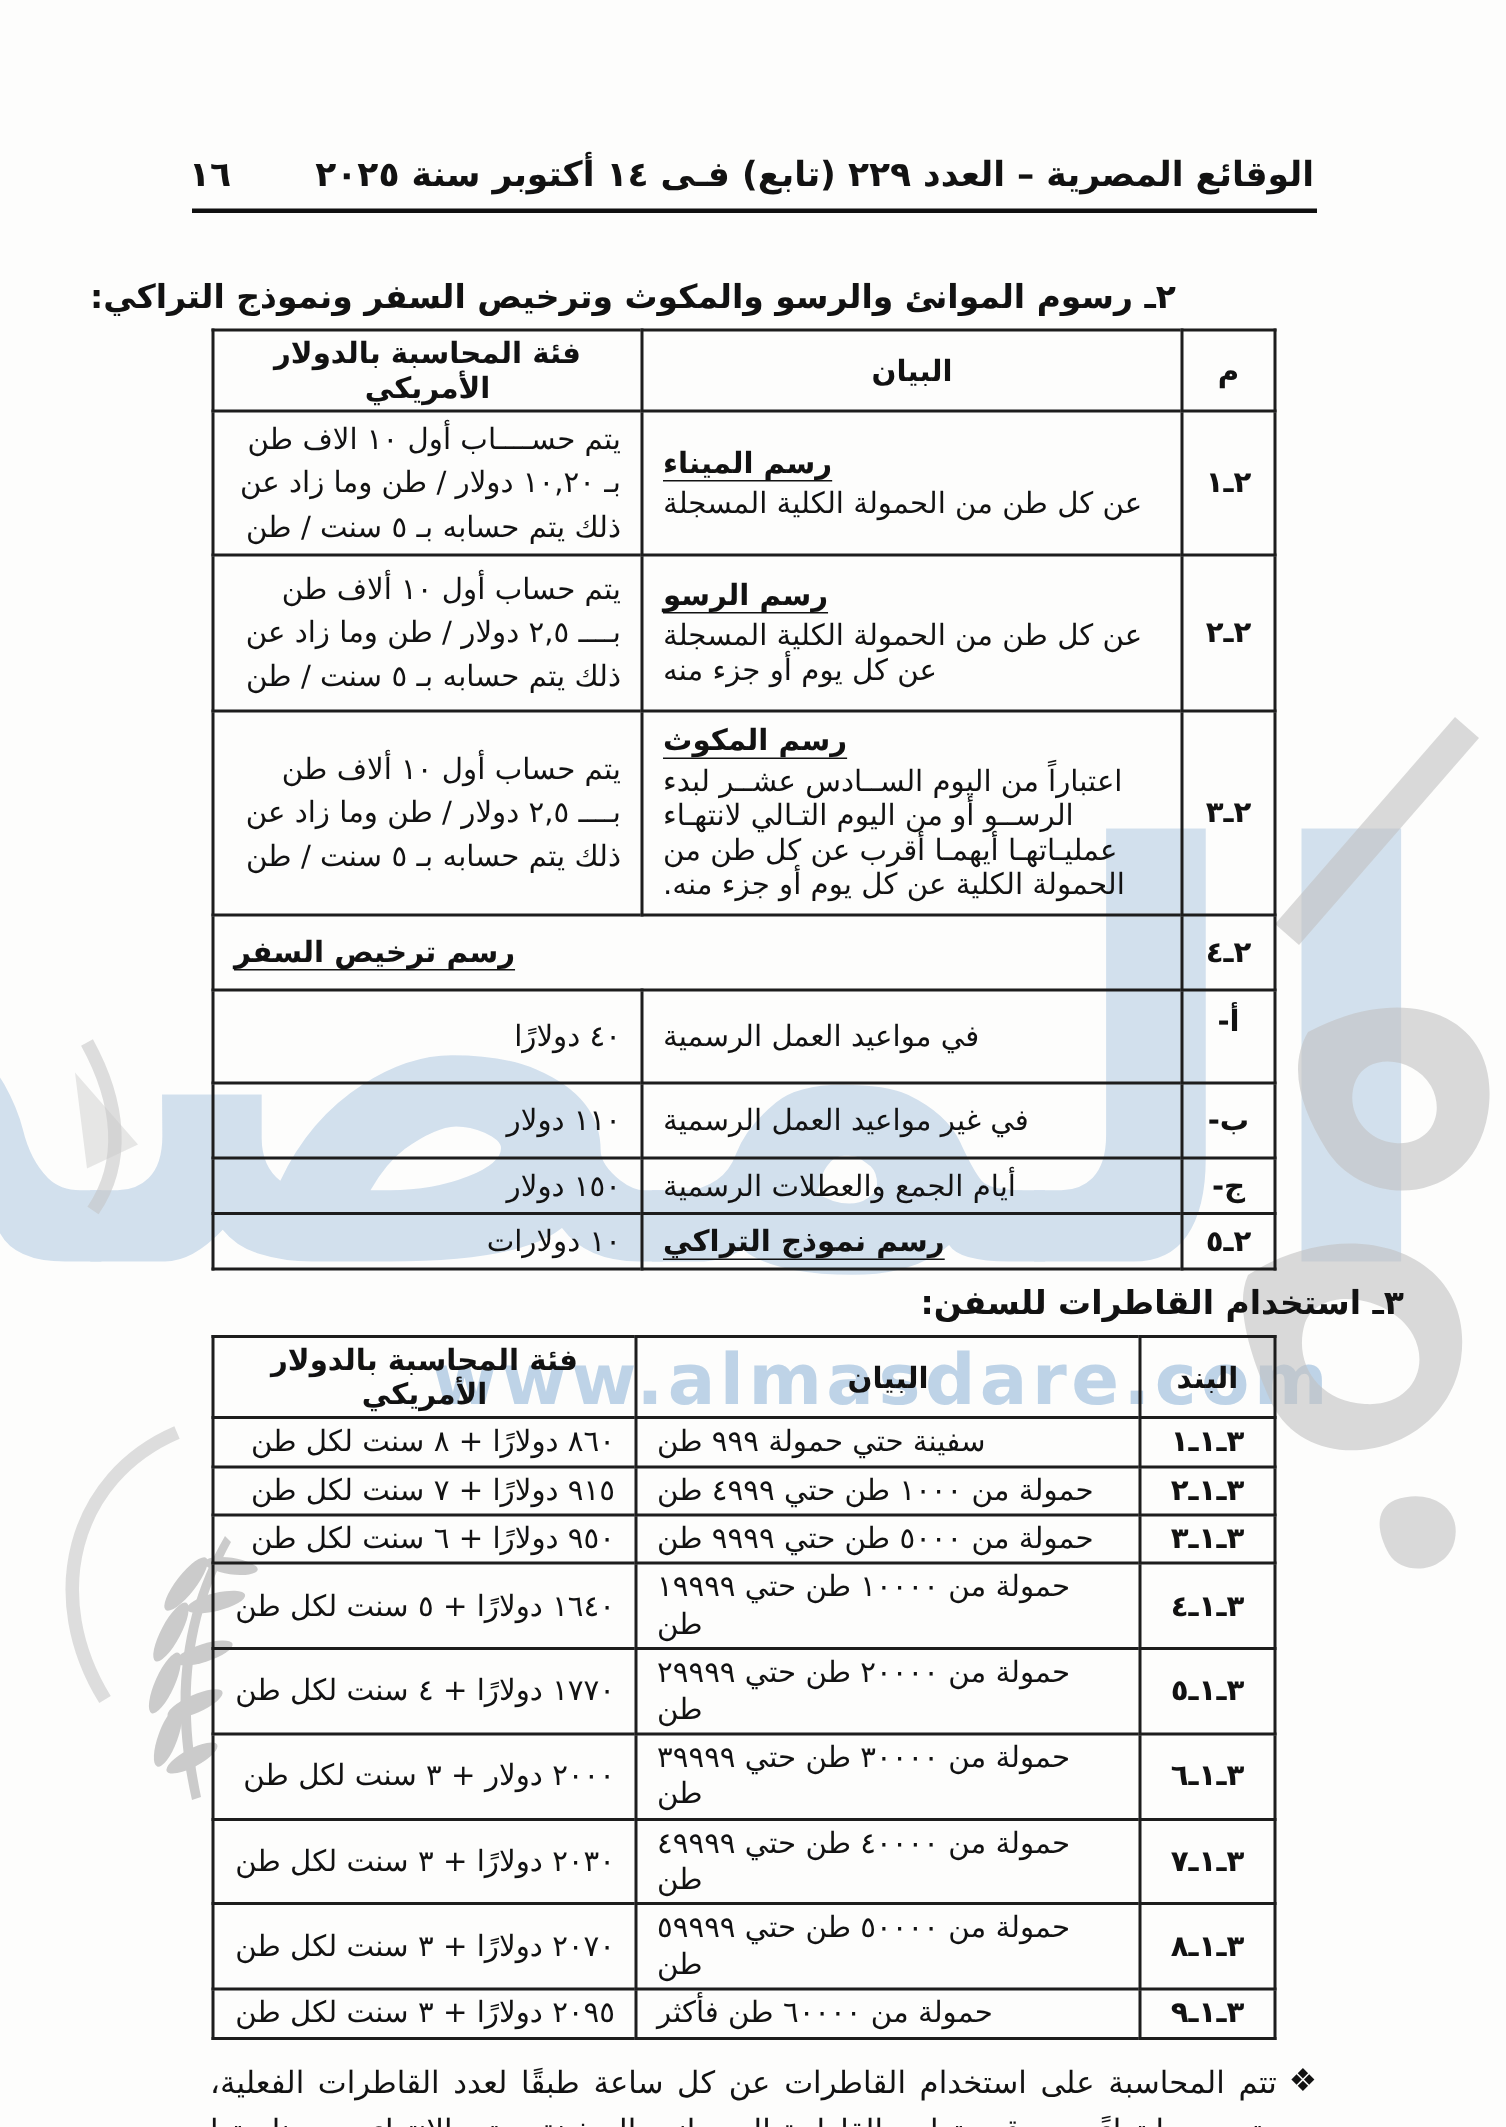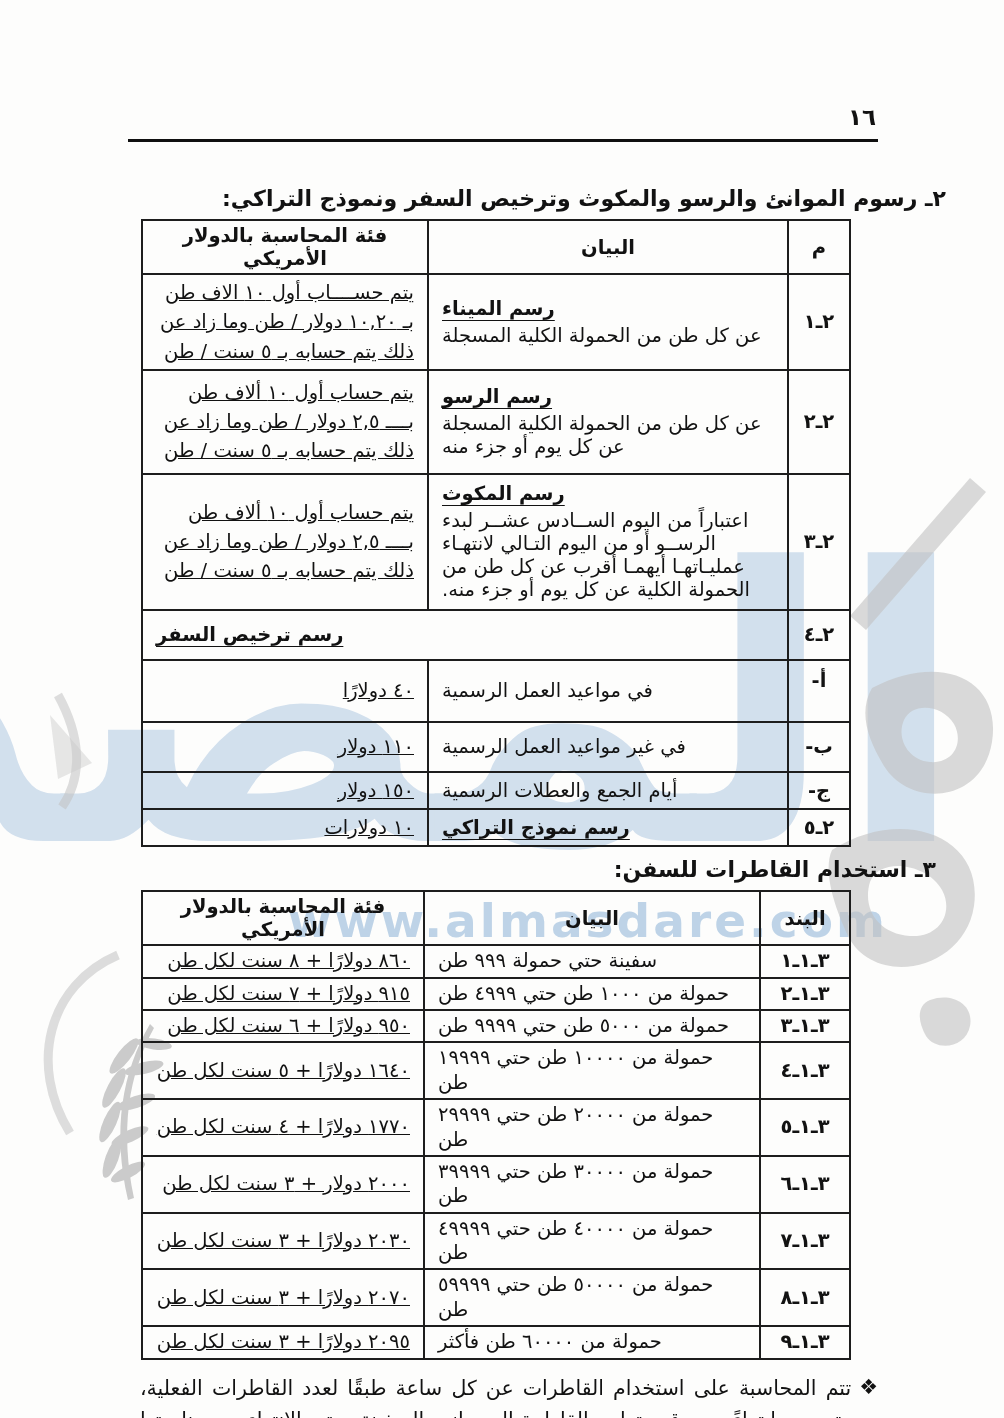--- a/index.html
+++ b/index.html
@@ -30,38 +30,38 @@
   .wm-leftarc-svg{position:absolute;top:655px;left:0;}
   
   .content{position:relative;z-index:1;direction:rtl;}
   .header-row{
     margin:104px 128px 0 126px;
     display:flex;justify-content:space-between;align-items:baseline;
     font-weight:bold;font-size:23px;
   }
   .header-rule{margin:9px 126px 0 128px;border-top:3.5px solid #101010;height:0;}
   .sec-title{
-    margin:44px 58px 0 60px;text-align:right;
+    margin:44px 118px 0 60px;text-align:left;
     font-weight:bold;font-size:22px;
   }
   table.fee{
     border-collapse:collapse;table-layout:fixed;
     margin:8px 153px 0 0;width:708px;
     font-size:19.5px;background:transparent;
   }
   table.fee td,table.fee th{
     border:2px solid #1d1d1d;padding:3px 13px;vertical-align:middle;
     overflow:hidden;
   }
   th{font-weight:bold;text-align:center;}
   .col-no1{width:62px;} .col-st1{width:360px;} .col-fee1{width:286px;}
   .col-no2{width:90px;} .col-st2{width:336px;} .col-fee2{width:282px;}
   .cell-no{text-align:center;font-weight:bold;}
   .cell-st{text-align:left;}
-  .cell-fee{text-align:right;line-height:1.5;text-decoration:underline;}
+  .cell-fee{text-align:right;line-height:1.5;}
   .cell-fee-c{text-align:right;border-radius:13px;}
   .row-title{
     display:block;font-weight:bold;text-decoration:underline;
     text-underline-offset:5px;margin-bottom:4px;
   }
   .only-title{font-weight:bold;text-decoration:underline;text-underline-offset:5px;}
   .top-align{vertical-align:top !important;padding-top:8px !important;}
   .sec3-title{
     margin:10px 68px 0 0;text-align:right;
     font-weight:bold;font-size:22px;
@@ -112,20 +112,21 @@
         <path d="M58 40 C80 80 84 120 62 152"></path>
         <path d="M118 300 C48 330 28 410 70 478"></path>
       </g>
       <path d="M50 60 L92 108 L58 124 Z" fill="#c9c9c9" opacity="0.45"></path>
     </svg>
   </div>
 
   <div class="content">
 
     <div class="header-row">
+      <span>الوقائع المصرية – العدد ٢٢٩ (تابع) فـى ١٤ أكتوبر سنة ٢٠٢٥</span>
       <span>١٦</span>
     </div>
     <div class="header-rule"></div>
 
     <div class="sec-title">٢ـ رسوم الموانئ والرسو والمكوث وترخيص السفر ونموذج التراكي:</div>
 
     <table class="fee fee1">
       <colgroup>
           <col class="col-no1">
           <col class="col-st1">

